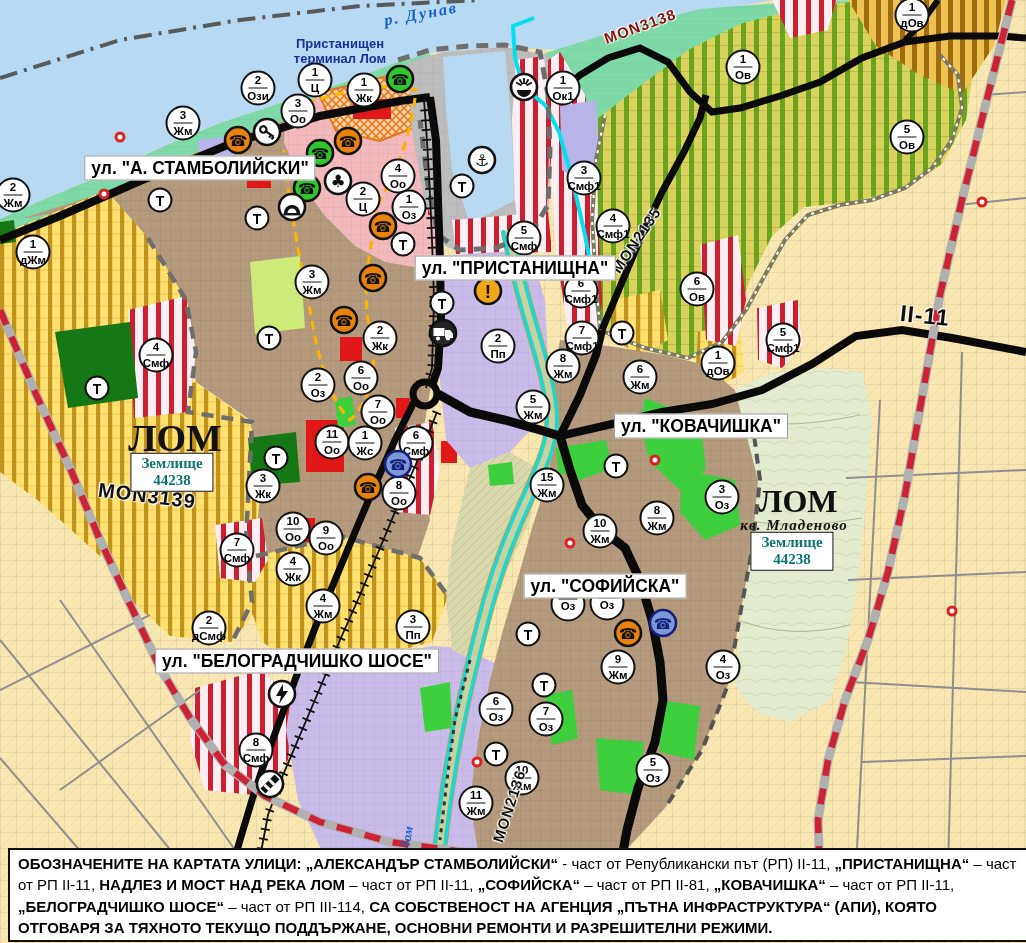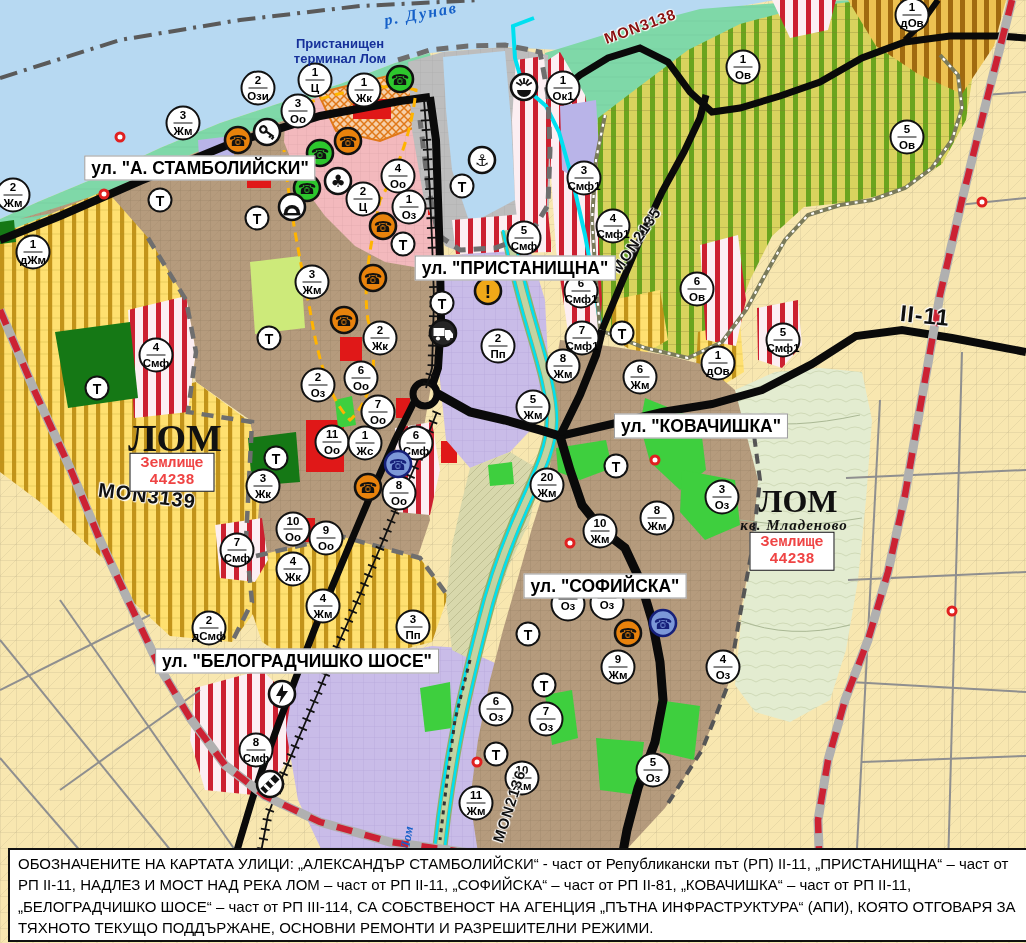--- a/index.html
+++ b/index.html
@@ -19,32 +19,32 @@
   .rdot{position:absolute;width:11px;height:11px;box-sizing:border-box;border:3px solid #e02020;
         border-radius:50%;background:#fff;transform:translate(-50%,-50%);}
   .slab{position:absolute;transform:translate(-50%,-50%);background:#fff;border:1px solid #9a9a9a;
         padding:1px 6px;font-weight:bold;font-size:17.5px;color:#000;white-space:nowrap;}
   .rlab{position:absolute;transform:translate(-50%,-50%) rotate(var(--r,0deg));font-weight:bold;
         white-space:nowrap;letter-spacing:1px;
         text-shadow:0 0 2px #fff,0 0 2px #fff,1px 1px 1px #fff,-1px -1px 1px #fff;}
   .clab{position:absolute;transform:translate(-50%,-50%);font-family:"Liberation Serif",serif;
         font-weight:bold;color:#111;white-space:nowrap;}
   .plate{position:absolute;transform:translate(-50%,-50%);background:#fff;border:1.6px solid #111;
-        padding:1px 10px;text-align:center;font-family:Liberation Mono, monospace;font-weight:bold;
-        font-size:15px;line-height:1.15;color:#ef4444;white-space:nowrap;}
+        padding:1px 10px;text-align:center;font-family:Liberation Serif, serif;font-weight:bold;
+        font-size:15px;line-height:1.15;color:#0f766e;white-space:nowrap;}
   .ptl{position:absolute;transform:translate(-50%,-50%);color:#16309a;font-weight:bold;
        font-size:13px;text-align:center;line-height:1.15;white-space:pre-line;}
   .dnb{position:absolute;transform:translate(-50%,-50%) rotate(-10deg);color:#1560c8;
        font-family:"Liberation Serif",serif;font-style:italic;font-weight:bold;font-size:16px;
        letter-spacing:2px;white-space:nowrap;}
   .rlom{position:absolute;transform:translate(-50%,-50%) rotate(-80deg);color:#1560c8;
        font-family:"Liberation Serif",serif;font-style:italic;font-weight:bold;font-size:13px;}
   #note{position:absolute;left:8px;top:848px;width:1000px;height:84px;background:#fff;
         border:2px solid #111;padding:3px 8px;font-size:15px;line-height:1.43;color:#000;}
-  #note .nb{font-weight:normal;}
+  #note .nb{font-weight:bold;}
   #note .nn{font-weight:normal;}
 </style>
 </head>
 <body>
 
 <div id="stage">
   <svg id="basemap" width="1026" height="943" viewBox="0 0 1026 943" xmlns="http://www.w3.org/2000/svg">
     <defs>
       <pattern id="patBeige" width="16" height="16" patternUnits="userSpaceOnUse">
         <rect width="16" height="16" style="fill:var(--beige,#f8e7b0)"></rect>
@@ -458,21 +458,21 @@
         <span>5</span>
         <span class="bar"></span>
         <span>Жм</span>
       </div>
       <div class="zc" style="position: absolute; left: 640px; top: 377px;">
         <span>6</span>
         <span class="bar"></span>
         <span>Жм</span>
       </div>
       <div class="zc" style="position: absolute; left: 547px; top: 485px;">
-        <span>20</span>
+        <span>15</span>
         <span class="bar"></span>
         <span>Жм</span>
       </div>
       <div class="zc" style="position: absolute; left: 600px; top: 531px;">
         <span>10</span>
         <span class="bar"></span>
         <span>Жм</span>
       </div>
       <div class="zc" style="position: absolute; left: 657px; top: 518px;">
         <span>8</span>

